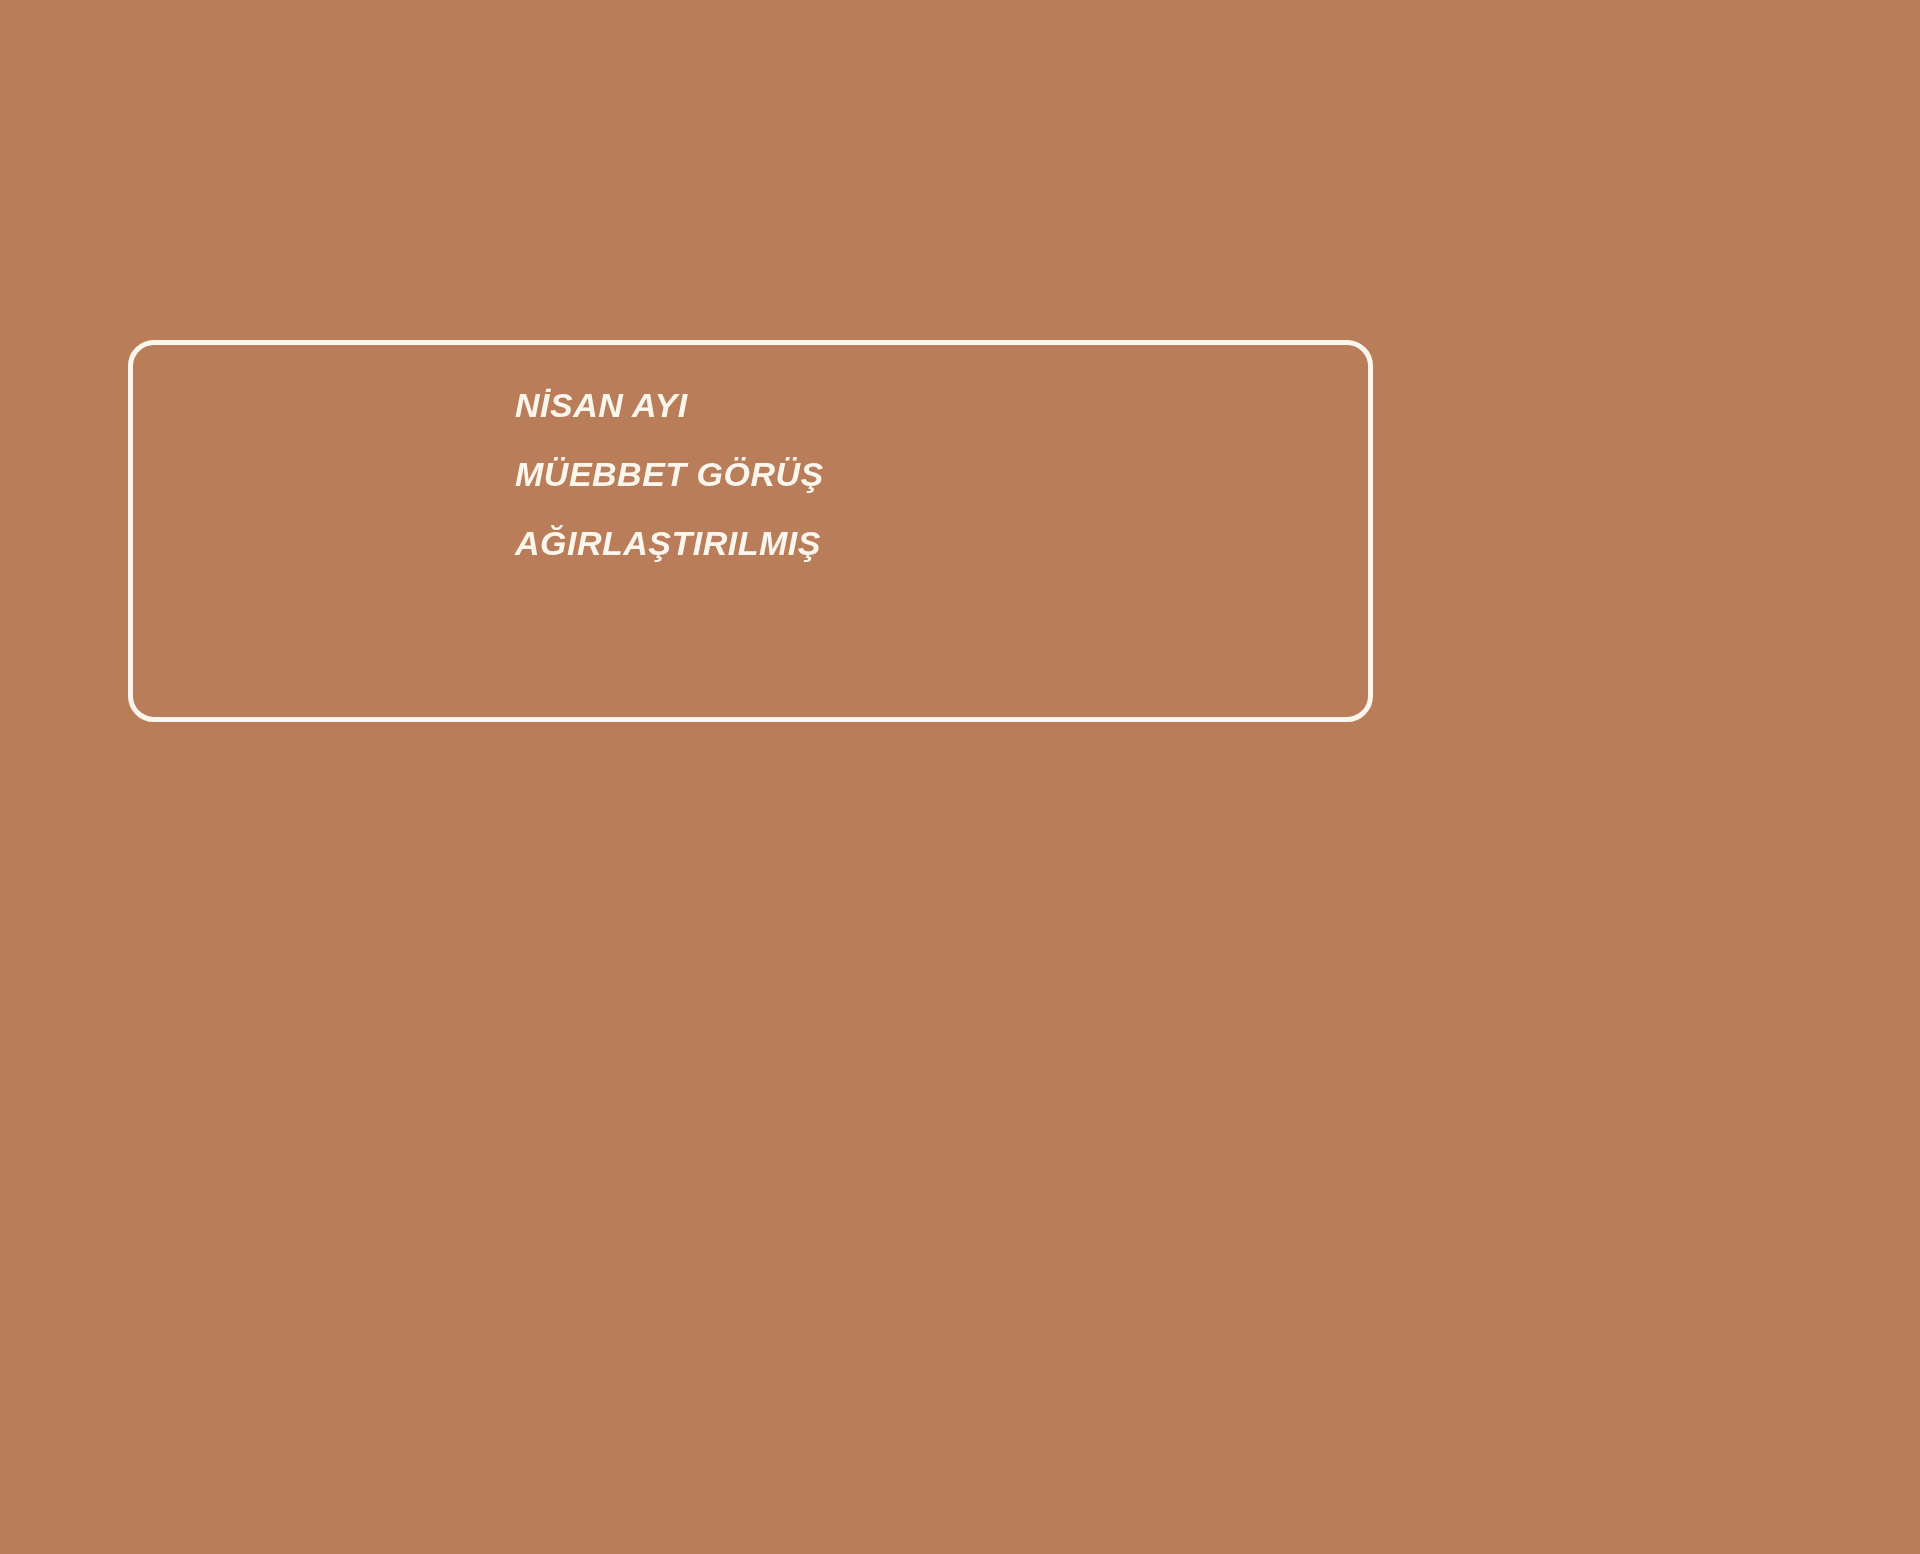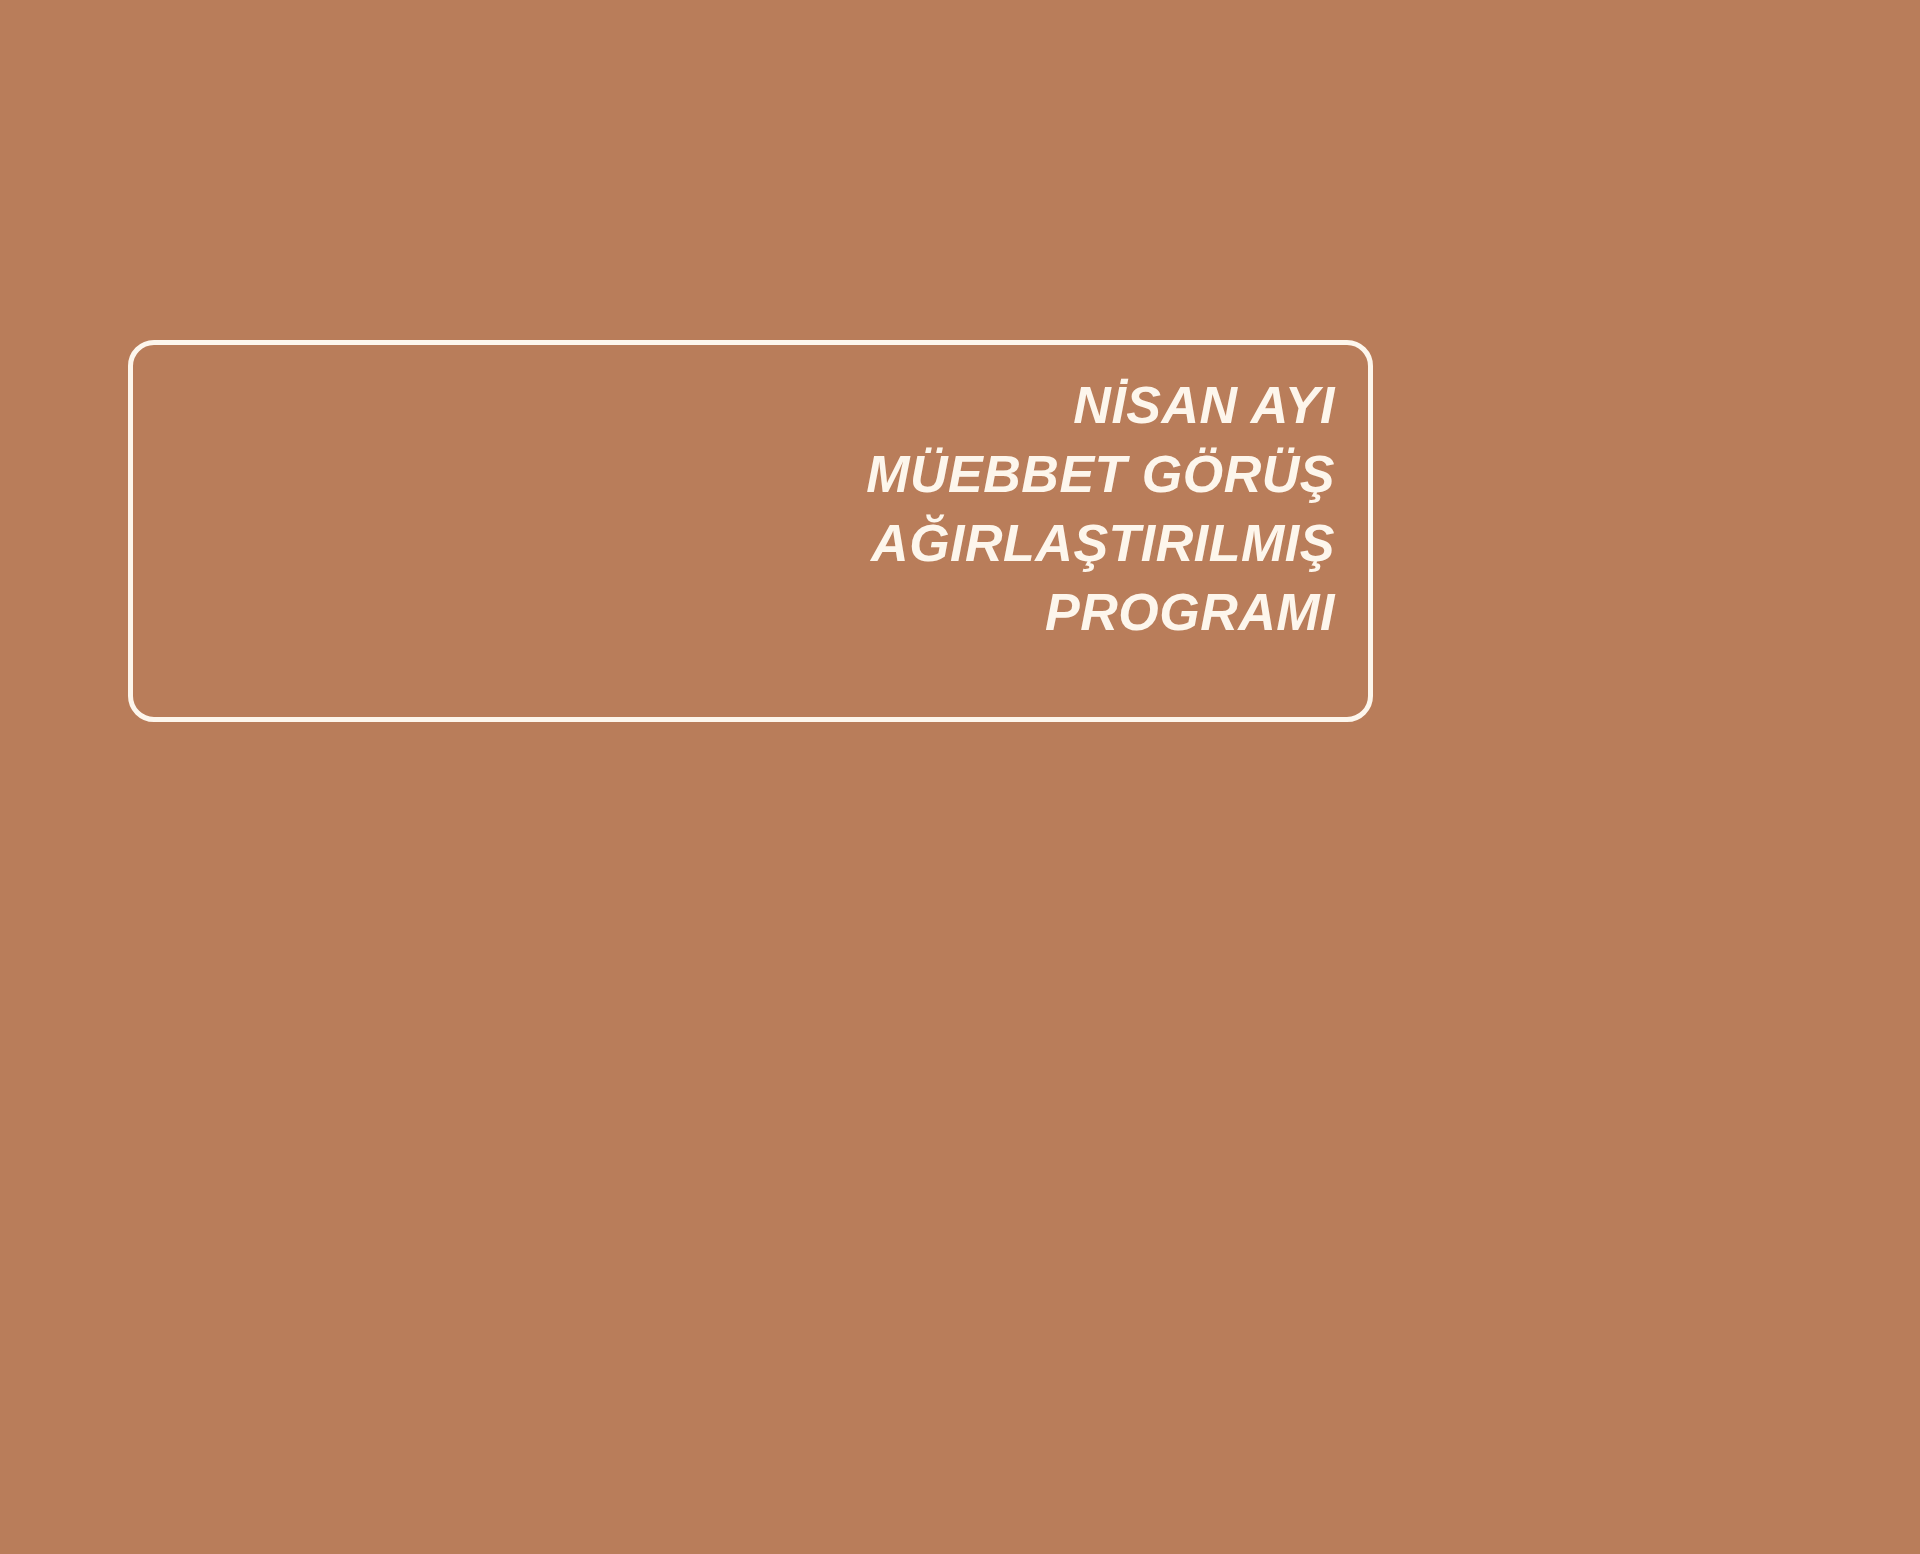--- a/index.html
+++ b/index.html
@@ -39,38 +39,37 @@
     position: absolute;
     left: 382px;          
     top: 26px;
     width: 820px;
   }
 
   .title-line {
     display: block;
     color: #fdf6ec;
     font-family: "Liberation Sans", sans-serif;
-    font-size: 52px;
+    font-size: 34px;
     font-weight: bold;
     font-style: italic;
     letter-spacing: 0.5px;
     line-height: 69px;
     white-space: nowrap;
-    text-align: right;
+    text-align: left;
   }
 </style>
 </head>
 <body>
 
 <div class="slide">
 
   <div class="title-frame">
 
     <div class="title-text">
       <span class="title-line">NİSAN AYI</span>
       <span class="title-line">MÜEBBET GÖRÜŞ</span>
       <span class="title-line">AĞIRLAŞTIRILMIŞ</span>
-      <span class="title-line">PROGRAMI</span>
     </div>
 
   </div>
 
 </div>
 
 </body></html>

